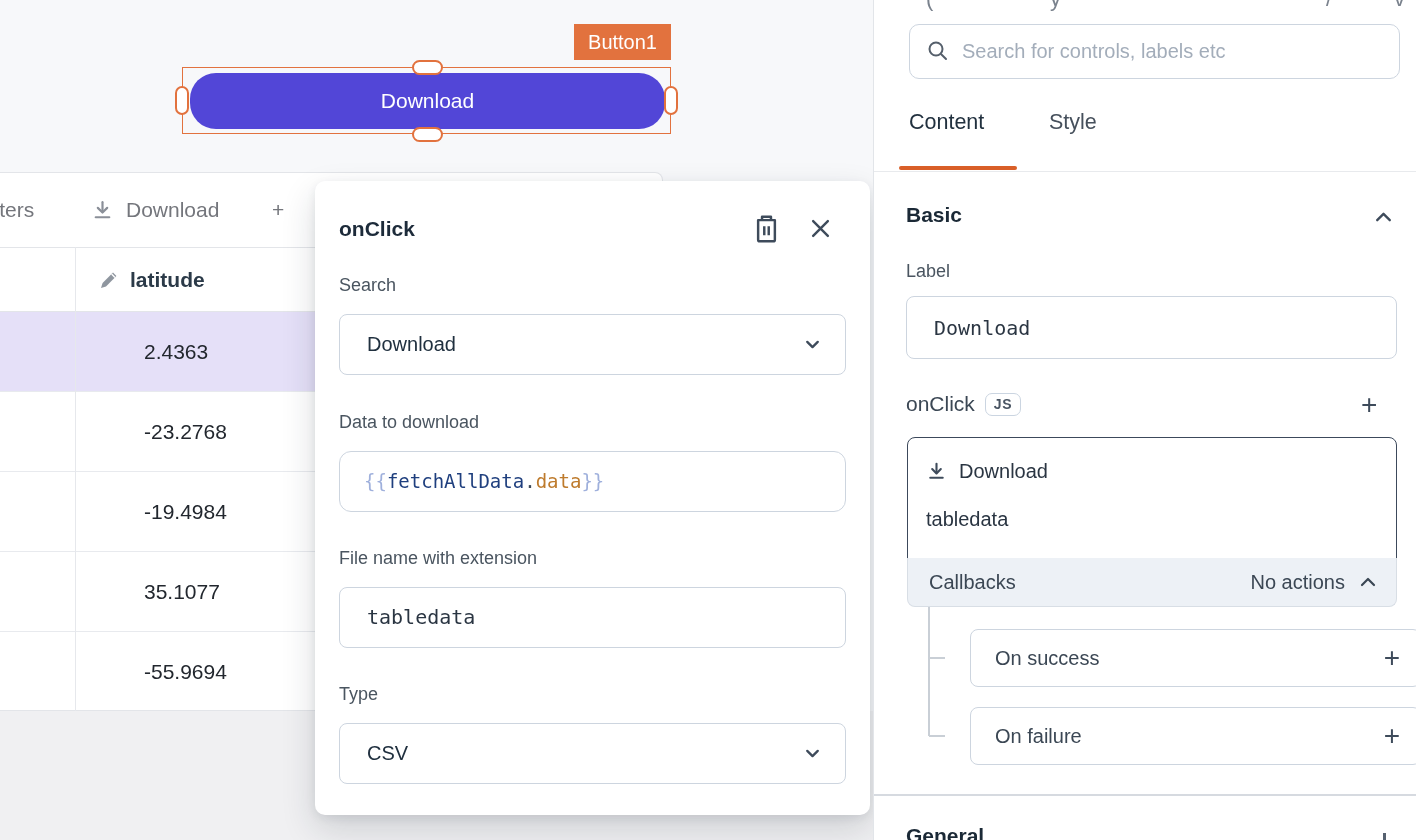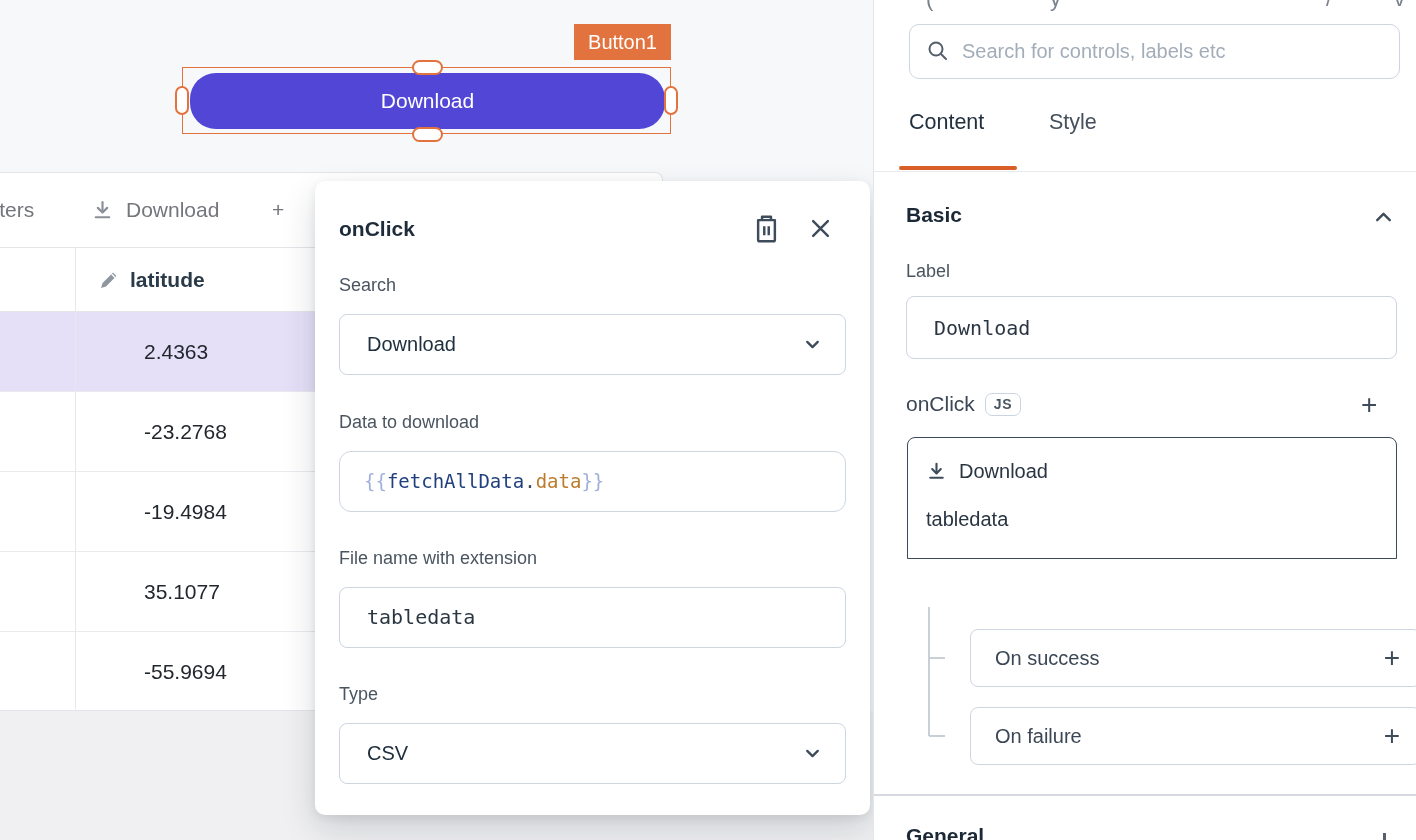--- a/index.html
+++ b/index.html
@@ -215,20 +215,29 @@
     <div class="card-action-row">
       <svg width="23" height="23" viewBox="0 0 24 24" fill="none" stroke="#3E4B5B" stroke-width="2.2" stroke-linecap="round" stroke-linejoin="round">
           <path d="M12 4v9"></path>
           <path d="M7.5 9.5L12 14l4.5-4.5"></path>
           <path d="M5.5 18.5h13"></path>
         </svg>
       <span>Download</span>
     </div>
     <div class="card-filename">tabledata</div>
   </div>
+  <div class="callbacks-bar">
+    <span class="cb-left">Callbacks</span>
+    <span class="cb-right">
+      <span>No actions</span>
+      <svg width="20" height="16" viewBox="0 0 20 16" fill="none" stroke="#3B4754" stroke-width="2.2" stroke-linecap="round" stroke-linejoin="round">
+          <path d="M4 11l6-6 6 6"></path>
+        </svg>
+    </span>
+  </div>
 
   <div class="abs connector" style="left:54px;top:607px;width:1.5px;height:129px;"></div>
   <div class="abs connector" style="left:55px;top:657px;width:16px;height:1.5px;"></div>
   <div class="abs connector" style="left:55px;top:735px;width:16px;height:1.5px;"></div>
 
   <div class="cb-box" style="top:629px;">
     <span>On success</span>
     <span class="plus">+</span>
   </div>
   <div class="cb-box" style="top:707px;">

